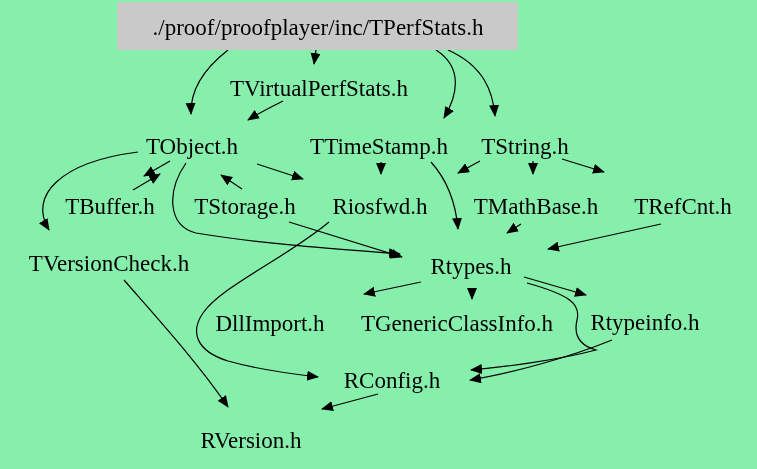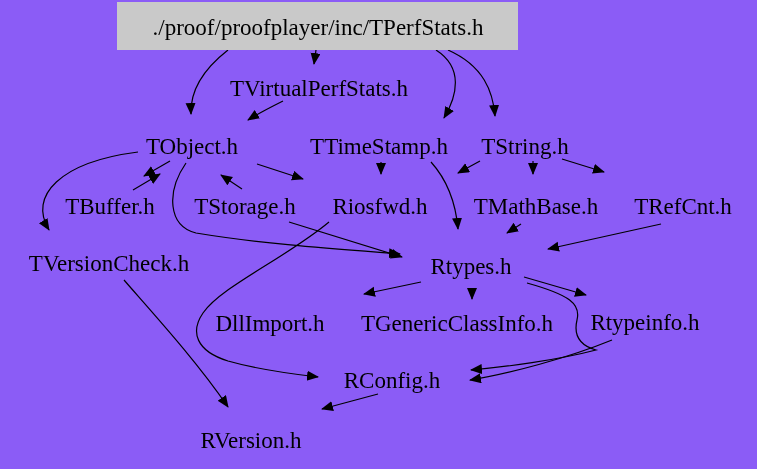--- a/index.html
+++ b/index.html
@@ -4,21 +4,21 @@
 <style>
   html, body {
     margin: 0;
     padding: 0;
     background: #ffffff;
   }
   .canvas {
     position: relative;
     width: 757px;
     height: 469px;
-    background: #8b5cf6;
+    background: #86efac;
     overflow: hidden;
     text-decoration: underline;
   }
   svg text {
     font-family: "Liberation Serif", "DejaVu Serif", serif;
     font-size: 23px;
     fill: #000000;
   }
   svg text.root-label {
     font-size: 23px;

